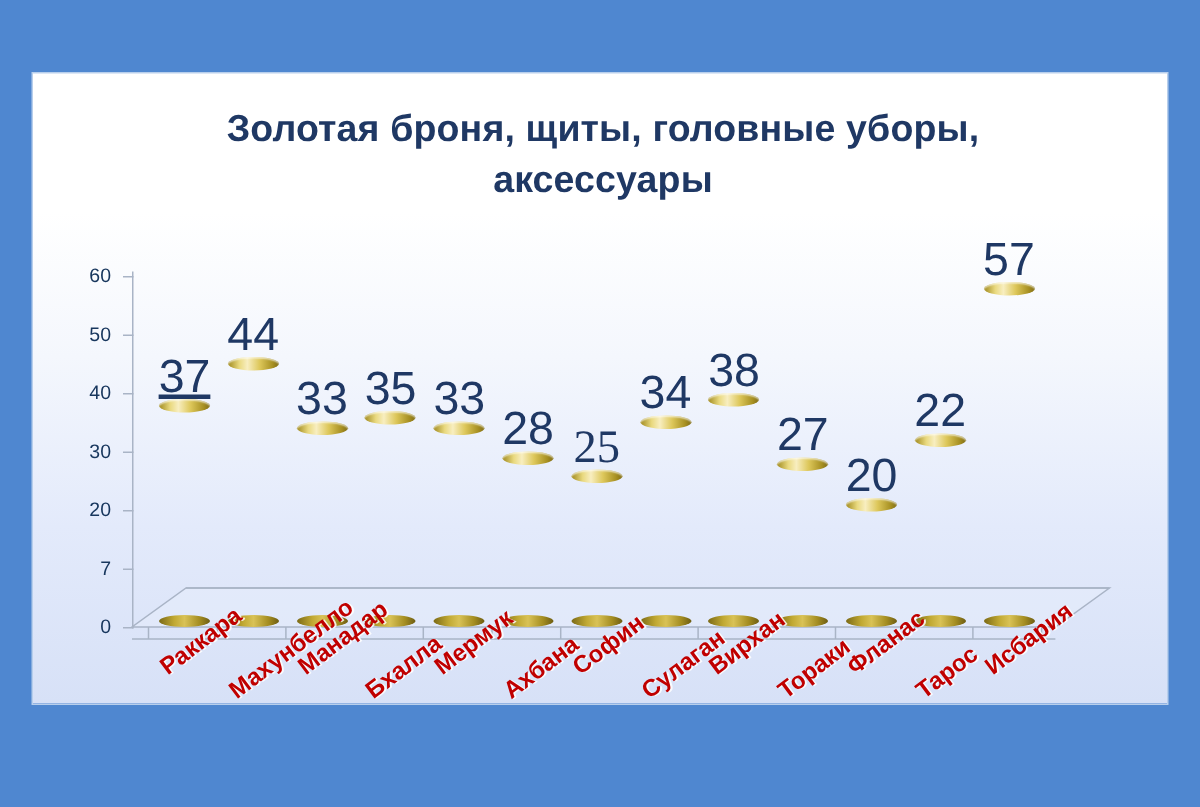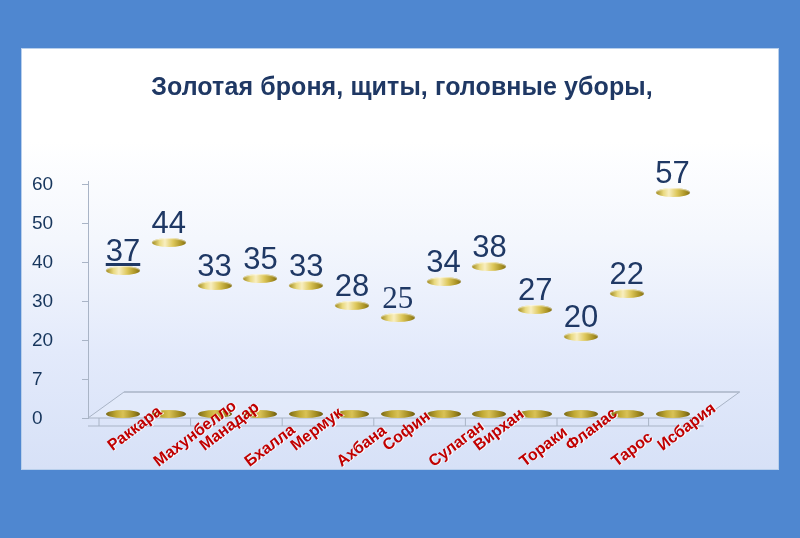--- a/index.html
+++ b/index.html
@@ -28,21 +28,22 @@
     line-height:34px;
     letter-spacing:0.1px;
   }
   
   #plot{
     position:absolute;left:0;top:0;width:756px;height:506px;
   }
   .ylabel{
     position:absolute;
     color:#17365d;
-    font-size:19px;
+    font-size:13px;
+    text-align:right;
     width:42px;
     line-height:19px;
   }
   .ytick{
     position:absolute;
     width:7px;height:1px;background:#a9b4c6;
   }
   #yaxis{
     position:absolute;
     width:1px;background:#a9b4c6;
@@ -103,20 +104,21 @@
   }
 </style>
 </head>
 <body>
 
 <div id="frame">
   <div id="plate">
 
     <div id="title">
       <div>Золотая броня, щиты, головные уборы,</div>
+      <div>аксессуары</div>
     </div>
 
     <div id="plot">
       <div id="yaxis" style="left: 66px; top: 132px; height: 238px;"></div>
       <div id="ytickholder">
           <div class="ytick" style="left: 60px; top: 369px;"></div>
           <div class="ytick" style="left: 60px; top: 330px;"></div>
           <div class="ytick" style="left: 60px; top: 291px;"></div>
           <div class="ytick" style="left: 60px; top: 252px;"></div>
           <div class="ytick" style="left: 60px; top: 213px;"></div>

